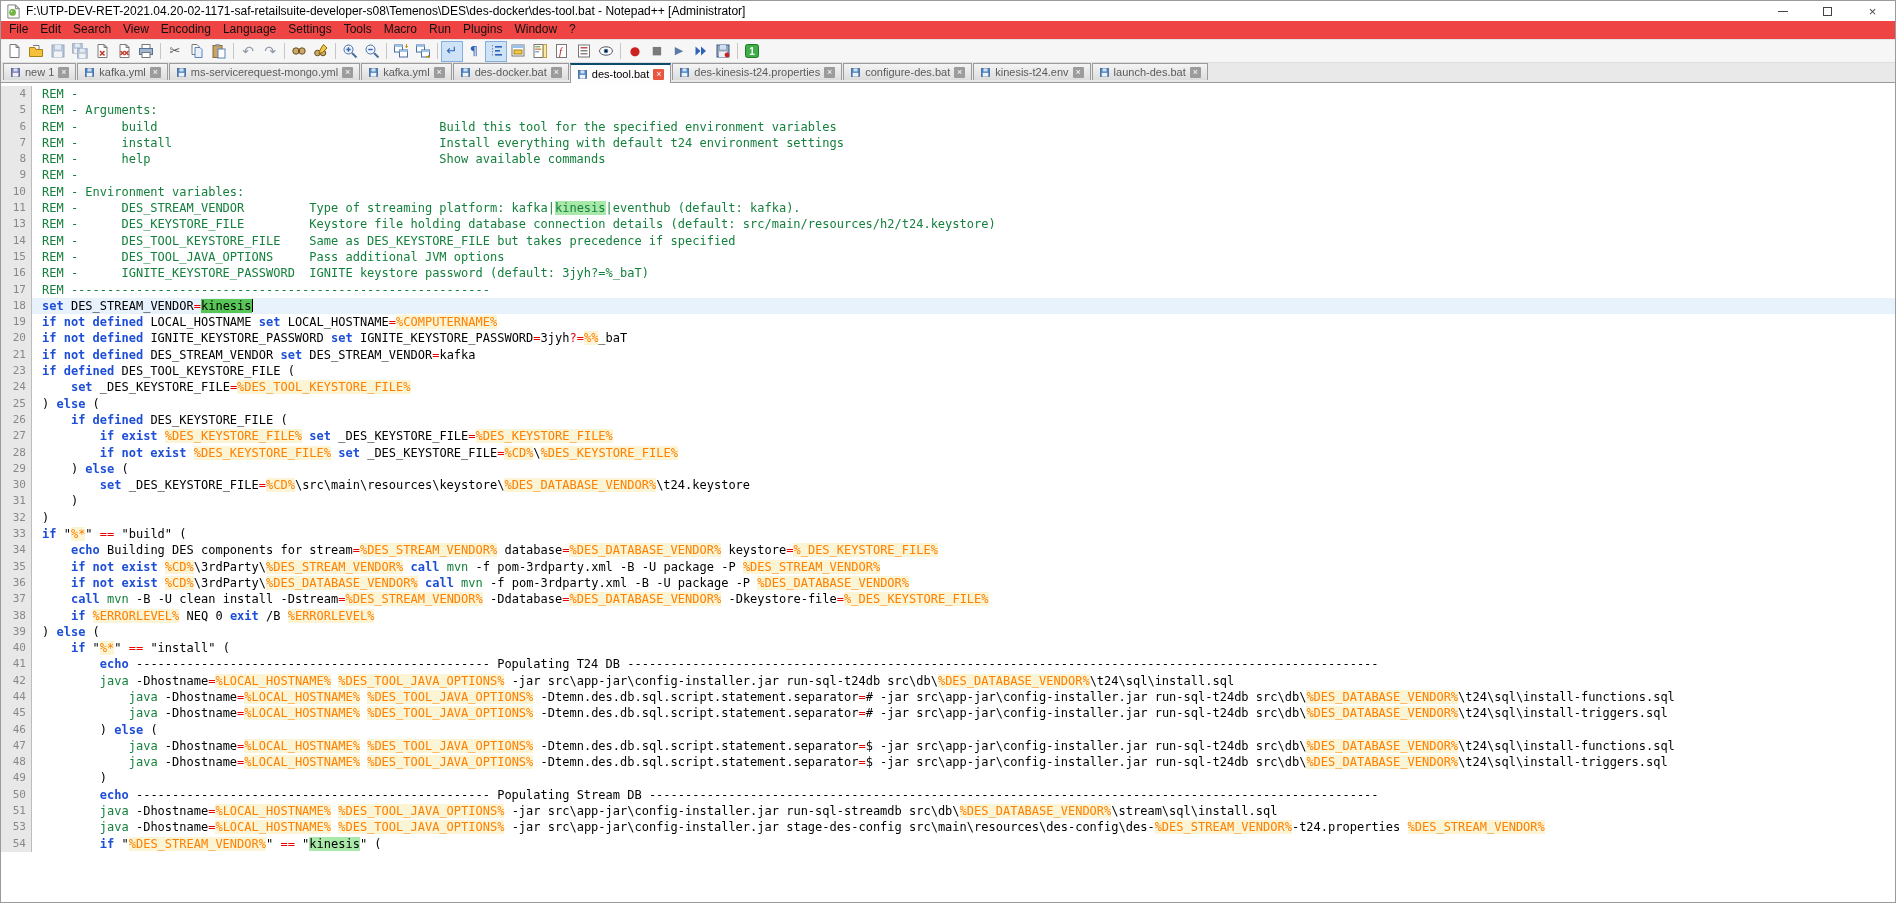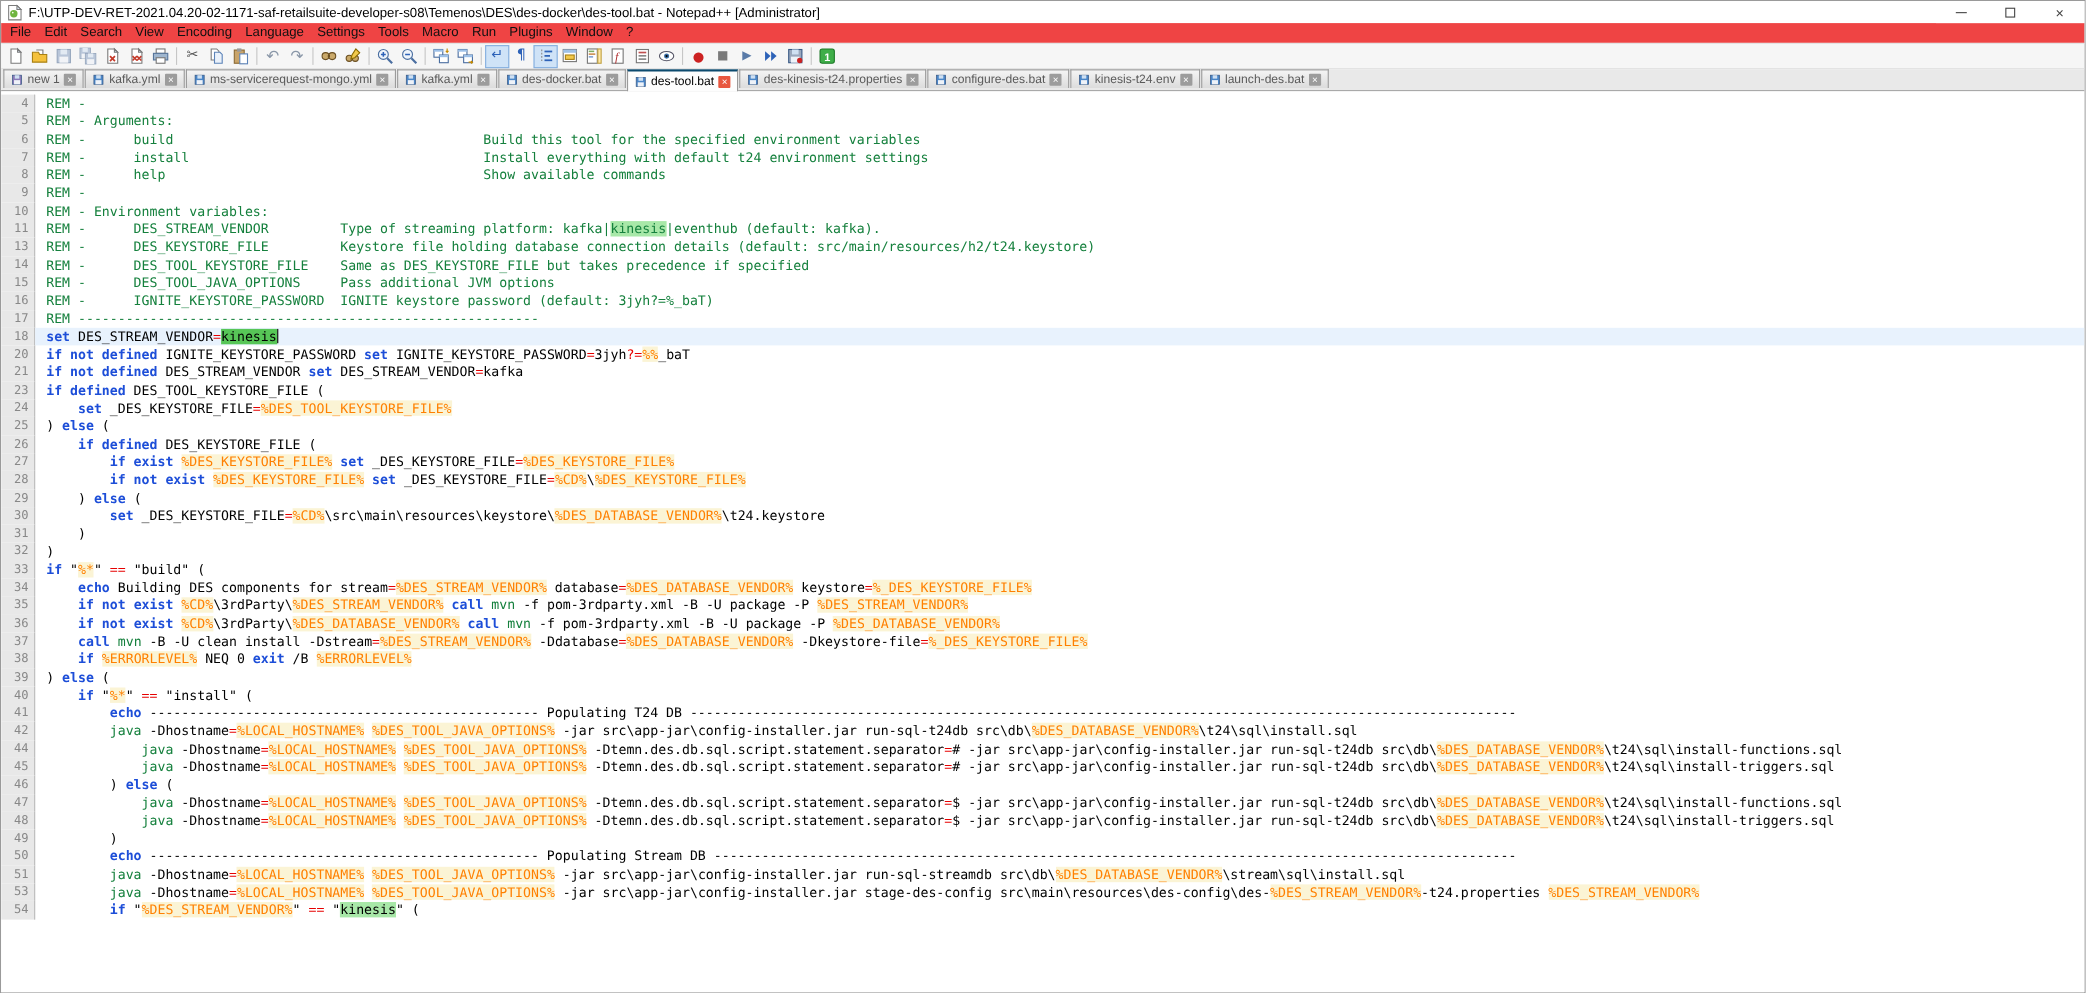--- a/index.html
+++ b/index.html
@@ -411,20 +411,21 @@
     <div class="code-line"><span class="ln">8</span><span class="lc"><span class="tk-c">REM -      help                                        Show available commands</span></span></div>
     <div class="code-line"><span class="ln">9</span><span class="lc"><span class="tk-c">REM -</span></span></div>
     <div class="code-line"><span class="ln">10</span><span class="lc"><span class="tk-c">REM - Environment variables:</span></span></div>
     <div class="code-line"><span class="ln">11</span><span class="lc"><span class="tk-c">REM -      DES_STREAM_VENDOR         Type of streaming platform: kafka|</span><span class="tk-c tk-hl">kinesis</span><span class="tk-c">|eventhub (default: kafka).</span></span></div>
     <div class="code-line"><span class="ln">13</span><span class="lc"><span class="tk-c">REM -      DES_KEYSTORE_FILE         Keystore file holding database connection details (default: src/main/resources/h2/t24.keystore)</span></span></div>
     <div class="code-line"><span class="ln">14</span><span class="lc"><span class="tk-c">REM -      DES_TOOL_KEYSTORE_FILE    Same as DES_KEYSTORE_FILE but takes precedence if specified</span></span></div>
     <div class="code-line"><span class="ln">15</span><span class="lc"><span class="tk-c">REM -      DES_TOOL_JAVA_OPTIONS     Pass additional JVM options</span></span></div>
     <div class="code-line"><span class="ln">16</span><span class="lc"><span class="tk-c">REM -      IGNITE_KEYSTORE_PASSWORD  IGNITE keystore password (default: 3jyh?=%_baT)</span></span></div>
     <div class="code-line"><span class="ln">17</span><span class="lc"><span class="tk-c">REM ----------------------------------------------------------</span></span></div>
     <div class="code-line cur"><span class="ln">18</span><span class="lc"><span class="tk-k">set</span><span class="tk-t"> DES_STREAM_VENDOR</span><span class="tk-o">=</span><span class="tk-t tk-sel">kinesis</span><span class="caret"></span></span></div>
+    <div class="code-line"><span class="ln">19</span><span class="lc"><span class="tk-k">if not defined</span><span class="tk-t"> LOCAL_HOSTNAME </span><span class="tk-k">set</span><span class="tk-t"> LOCAL_HOSTNAME</span><span class="tk-o">=</span><span class="tk-v">%COMPUTERNAME%</span></span></div>
     <div class="code-line"><span class="ln">20</span><span class="lc"><span class="tk-k">if not defined</span><span class="tk-t"> IGNITE_KEYSTORE_PASSWORD </span><span class="tk-k">set</span><span class="tk-t"> IGNITE_KEYSTORE_PASSWORD</span><span class="tk-o">=</span><span class="tk-t">3jyh</span><span class="tk-o">?=</span><span class="tk-v">%%</span><span class="tk-t">_baT</span></span></div>
     <div class="code-line"><span class="ln">21</span><span class="lc"><span class="tk-k">if not defined</span><span class="tk-t"> DES_STREAM_VENDOR </span><span class="tk-k">set</span><span class="tk-t"> DES_STREAM_VENDOR</span><span class="tk-o">=</span><span class="tk-t">kafka</span></span></div>
     <div class="code-line"><span class="ln">23</span><span class="lc"><span class="tk-k">if defined</span><span class="tk-t"> DES_TOOL_KEYSTORE_FILE (</span></span></div>
     <div class="code-line"><span class="ln">24</span><span class="lc"><span class="tk-t">    </span><span class="tk-k">set</span><span class="tk-t"> _DES_KEYSTORE_FILE</span><span class="tk-o">=</span><span class="tk-v">%DES_TOOL_KEYSTORE_FILE%</span></span></div>
     <div class="code-line"><span class="ln">25</span><span class="lc"><span class="tk-t">) </span><span class="tk-k">else</span><span class="tk-t"> (</span></span></div>
     <div class="code-line"><span class="ln">26</span><span class="lc"><span class="tk-t">    </span><span class="tk-k">if defined</span><span class="tk-t"> DES_KEYSTORE_FILE (</span></span></div>
     <div class="code-line"><span class="ln">27</span><span class="lc"><span class="tk-t">        </span><span class="tk-k">if exist</span><span class="tk-t"> </span><span class="tk-v">%DES_KEYSTORE_FILE%</span><span class="tk-t"> </span><span class="tk-k">set</span><span class="tk-t"> _DES_KEYSTORE_FILE</span><span class="tk-o">=</span><span class="tk-v">%DES_KEYSTORE_FILE%</span></span></div>
     <div class="code-line"><span class="ln">28</span><span class="lc"><span class="tk-t">        </span><span class="tk-k">if not exist</span><span class="tk-t"> </span><span class="tk-v">%DES_KEYSTORE_FILE%</span><span class="tk-t"> </span><span class="tk-k">set</span><span class="tk-t"> _DES_KEYSTORE_FILE</span><span class="tk-o">=</span><span class="tk-v">%CD%</span><span class="tk-t">\</span><span class="tk-v">%DES_KEYSTORE_FILE%</span></span></div>
     <div class="code-line"><span class="ln">29</span><span class="lc"><span class="tk-t">    ) </span><span class="tk-k">else</span><span class="tk-t"> (</span></span></div>
     <div class="code-line"><span class="ln">30</span><span class="lc"><span class="tk-t">        </span><span class="tk-k">set</span><span class="tk-t"> _DES_KEYSTORE_FILE</span><span class="tk-o">=</span><span class="tk-v">%CD%</span><span class="tk-t">\src\main\resources\keystore\</span><span class="tk-v">%DES_DATABASE_VENDOR%</span><span class="tk-t">\t24.keystore</span></span></div>

